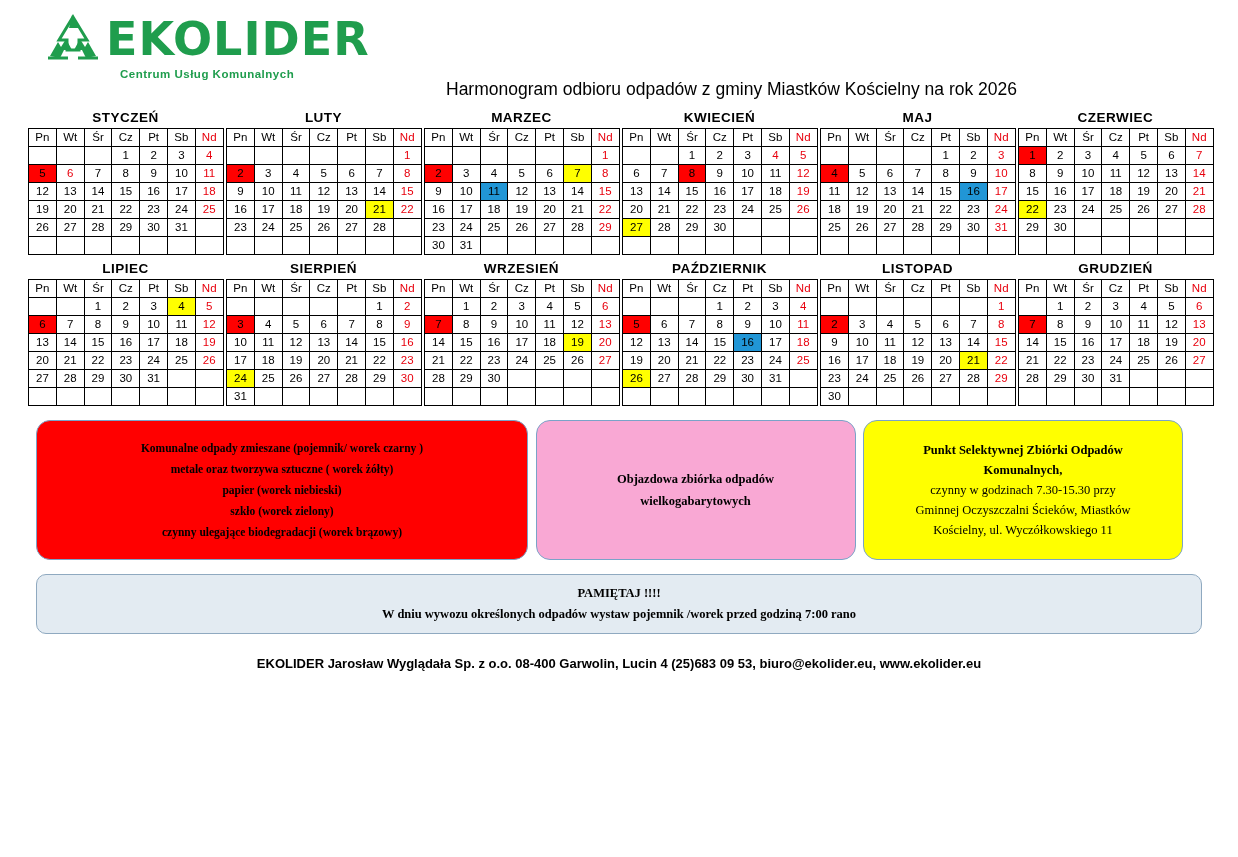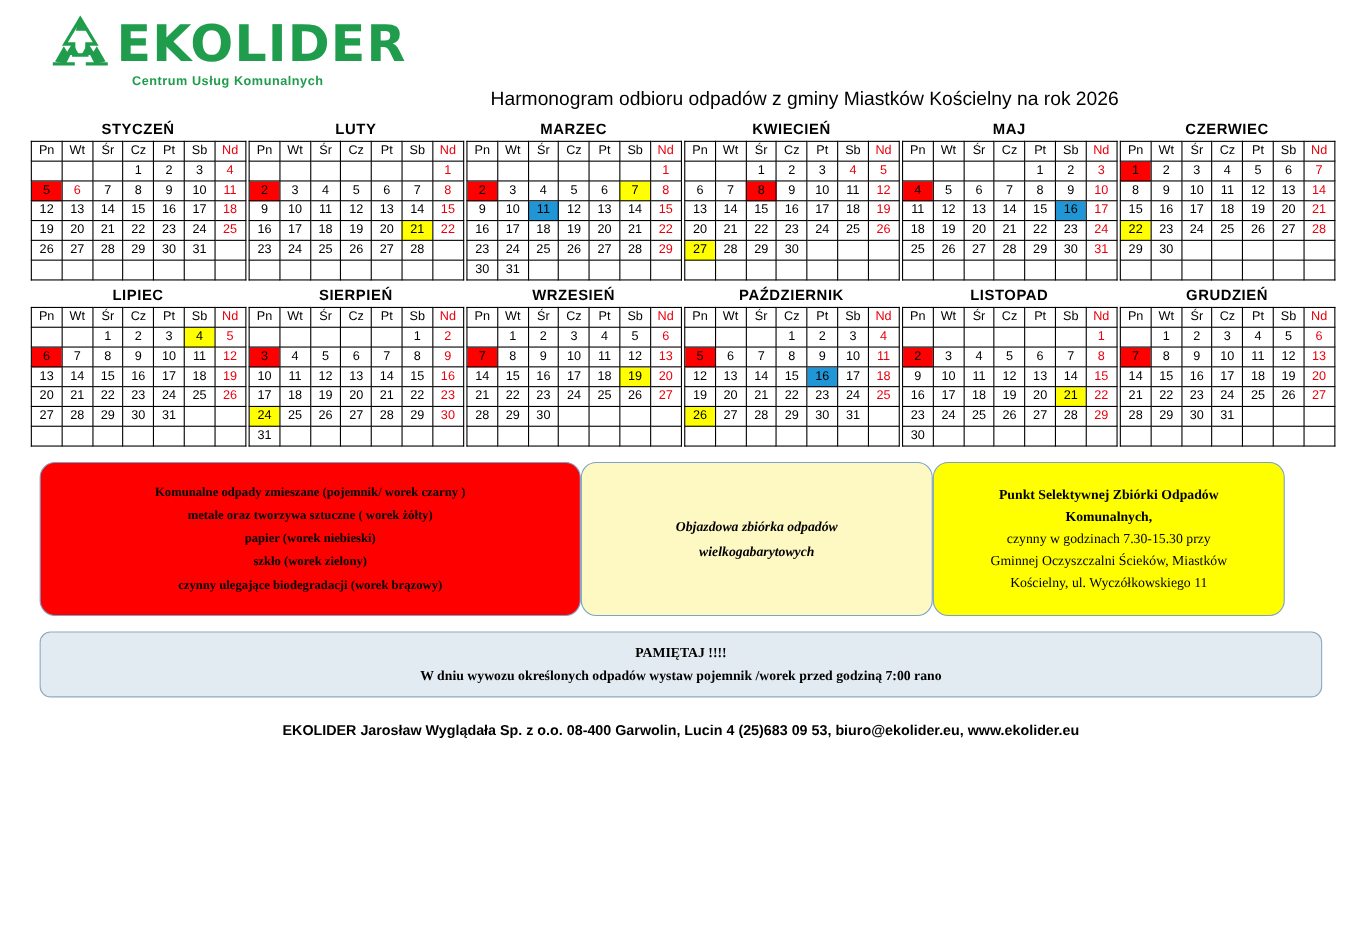--- a/index.html
+++ b/index.html
@@ -116,22 +116,23 @@
   }
   td.sun, th.sun { color: #e8000d; }
   td.red { background: #ff0000; color: #000; font-weight: normal; }
   td.yellow { background: #ffff00; color: #000; }
   td.blue { background: #2196d6; color: #000; }
   td.blank { border: 1px solid #000; background: #fff; }
 
   
   .legend {
     display: flex;
-    padding: 8px 36px 0 36px;
+    padding: 8px 55px 0 36px;
     margin-top: 6px;
+    justify-content: space-between;
   }
   .legend-box {
     border-radius: 14px;
     border: 1px solid #7aa3c8;
     text-align: center;
     box-sizing: border-box;
     display: flex;
     flex-direction: column;
     justify-content: center;
     align-items: center;
@@ -143,24 +144,23 @@
     height: 140px;
   }
   .legend-red div {
     font-size: 11.5px;
     font-weight: bold;
     font-family: "Liberation Serif", serif;
     line-height: 21px;
     color: #000;
   }
   .legend-blue {
-    background: #fef9c3;
+    background: #f9a8d4;
     width: 320px;
     height: 140px;
-    font-style: italic;
   }
   .legend-blue div {
     font-size: 12.5px;
     font-weight: bold;
     font-family: "Liberation Serif", serif;
     line-height: 22px;
   }
   .legend-yellow {
     background: #ffff00;
     width: 320px;

